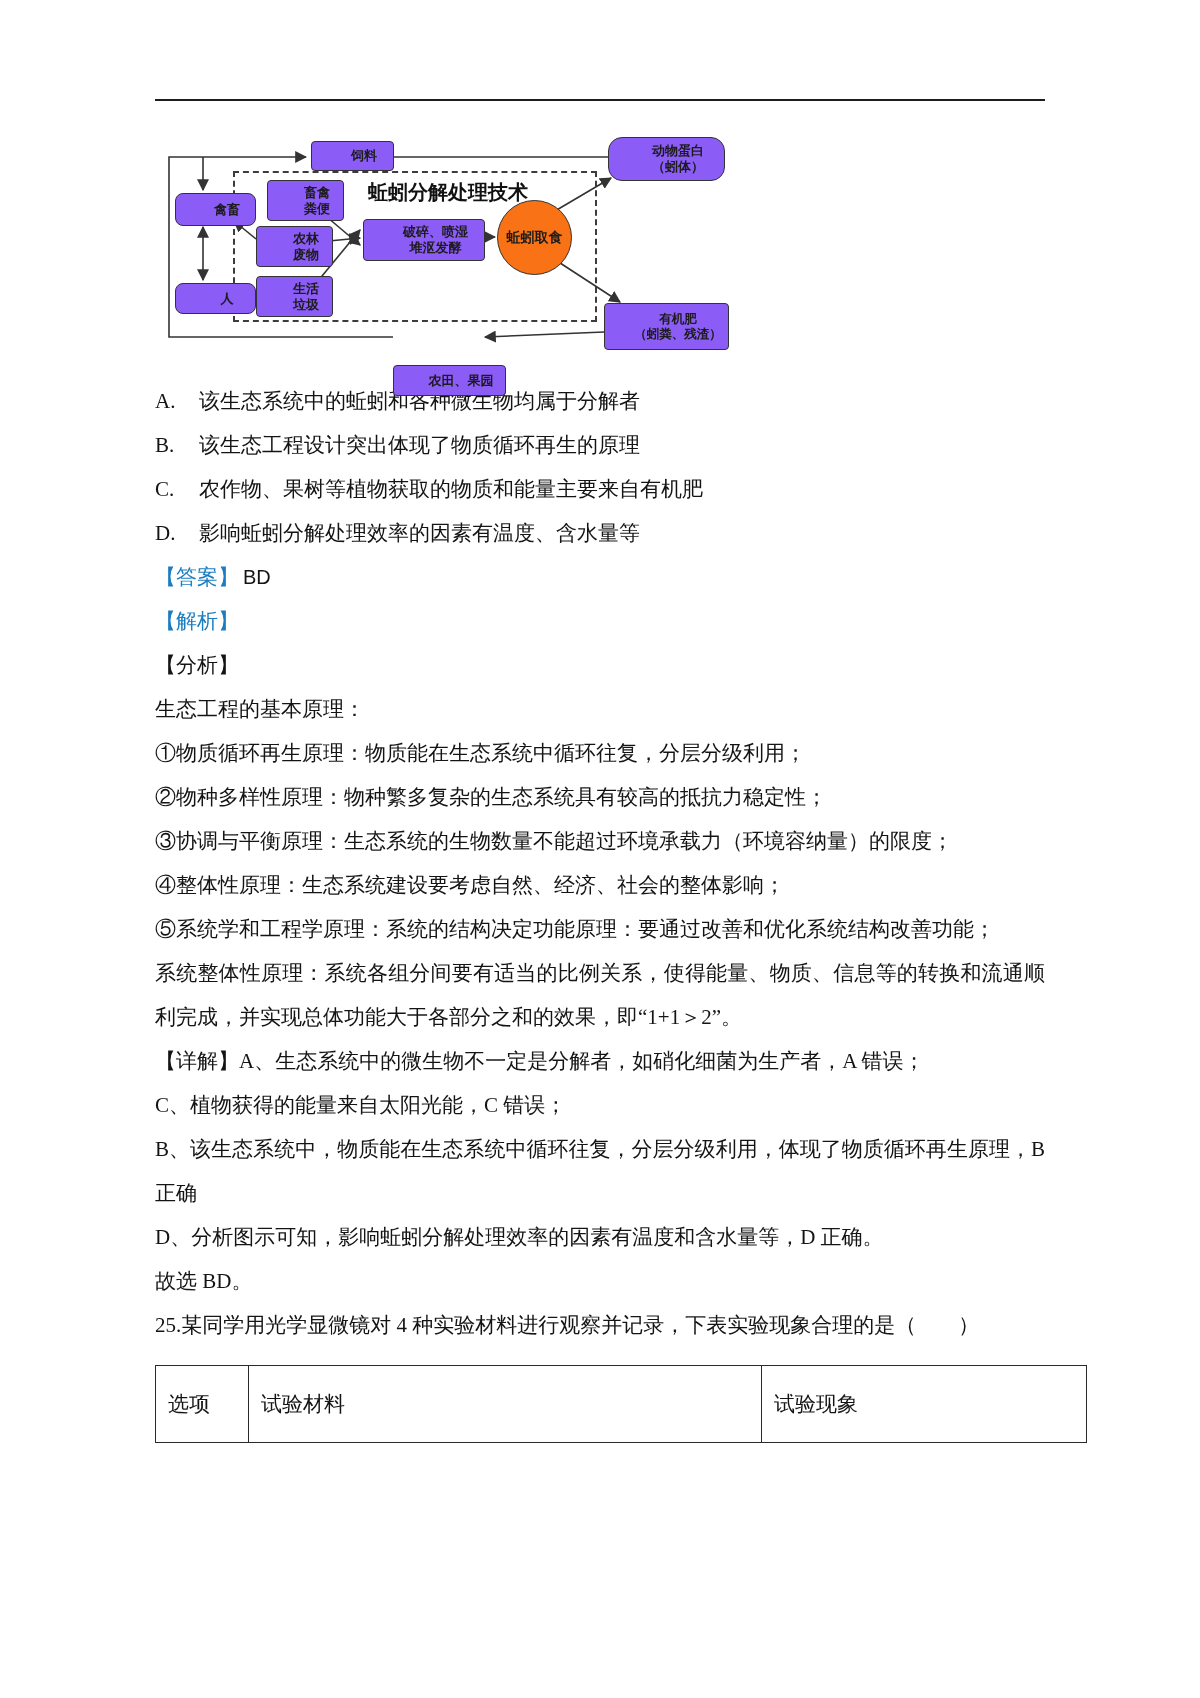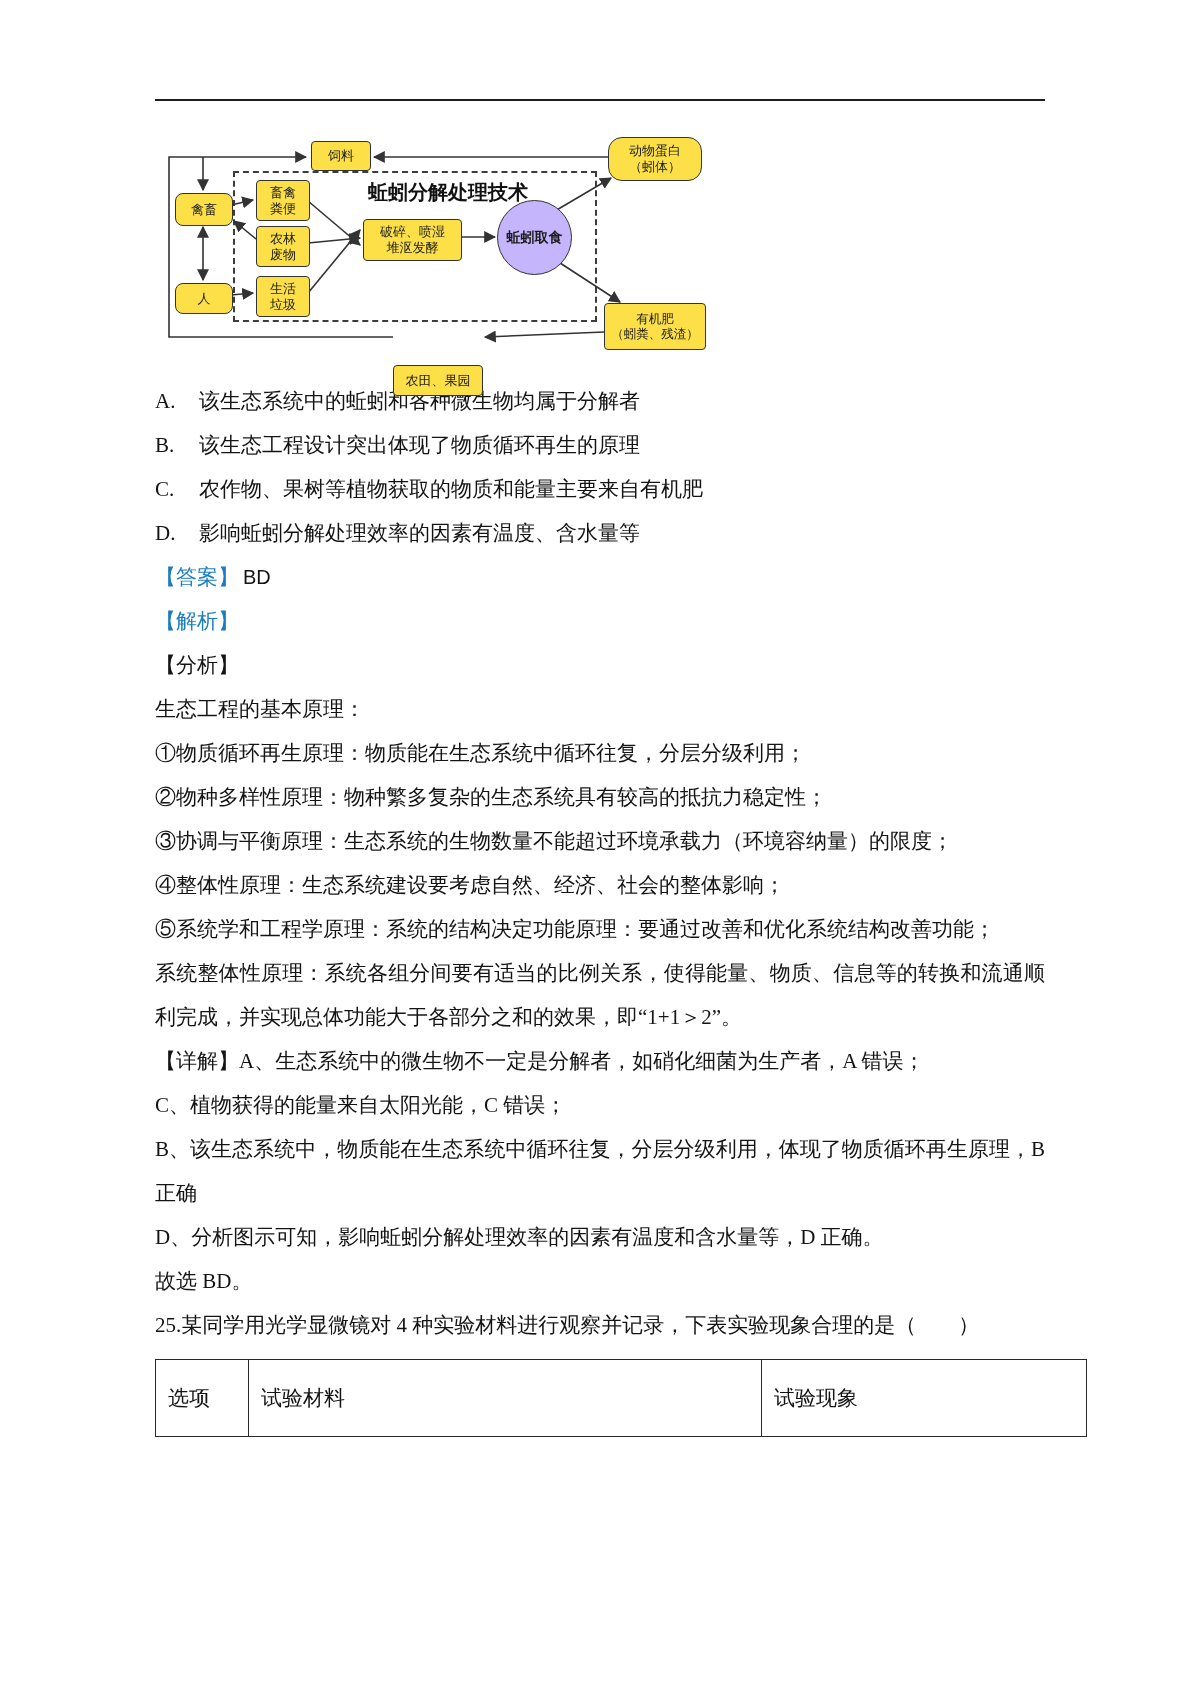--- a/index.html
+++ b/index.html
@@ -12,39 +12,39 @@
   .content { position:absolute; left:155px; top:0; width:890px; }
   .rule { border:none; border-top:2px solid #1d1d1d; margin:0; }
   .top-rule { margin-top:99px; }
 
   
   .diagram { position:relative; width:742px; height:238px; margin:30px 0 10px 6px;
              font-family:"Liberation Sans","DejaVu Sans",sans-serif; }
   .diagram svg { position:absolute; left:0; top:0; z-index:1; }
   .dashed-box { position:absolute; left:72px; top:40px; width:360px; height:147px;
                 border:2px dashed #3c3c3c; z-index:0; background:transparent; }
-  .dnode { position:absolute; z-index:2; background:#fde047; border:1.6px solid #333;
+  .dnode { position:absolute; z-index:2; background:#8b5cf6; border:1.6px solid #333;
            border-radius:4px; display:flex; align-items:center; justify-content:center;
-           text-align:center; font-weight:normal; font-size:13px; line-height:1.2;
-           white-space:pre-line; color:#1c1c1c; }
+           text-align:center; font-weight:bold; font-size:13px; line-height:1.2;
+           white-space:pre-line; color:#1c1c1c;padding-left:23px; }
   .dnode.round { border-radius:8px; }
-  .dcircle { position:absolute; z-index:2; background:#c4b5fd; border:1.6px solid #333;
+  .dcircle { position:absolute; z-index:2; background:#f97316; border:1.6px solid #333;
              border-radius:50%; display:flex; align-items:center; justify-content:center;
              font-weight:bold; font-size:14px; color:#1c1c1c; }
   .dtitle { position:absolute; z-index:2; font-weight:bold; font-size:20px; color:#111; }
 
   
   p.line { font-size:21px; line-height:44px; margin:0; }
   .just { text-align:justify; }
   .opt-label { display:inline-block; min-width:30px; margin-right:14px; }
   .tag-blue { color:#1a7dc0; }
   .ans-val { margin-left:4px; font-family:"Liberation Sans","DejaVu Sans",sans-serif; font-size:20px; }
 
   
-  table.exp { border-collapse:collapse; width:890px; margin-top:12px;
+  table.exp { border-collapse:collapse; width:890px; margin-top:18px;
               font-size:21px; table-layout:fixed; }
   table.exp td { border:1.8px solid #2a2a2a; height:68px; padding:4px 12px;
                  vertical-align:middle; text-align:left; }
   td.c1 { width:68px; }
   td.c2 { width:488px; }
   td.c3 { width:300px; }
 
   
   .footer { position:absolute; left:155px; top:1473px; width:890px; }
   .pagenum { text-align:center; font-size:18px; margin-top:10px; color:#222; }
@@ -96,21 +96,21 @@
           <path d="M443,201 L324,206" marker-end="url(#arr)"></path>
         </g>
       </svg>
 
       <div class="dtitle" style="left:207px; top:48px;">蚯蚓分解处理技术</div>
 
       <div class="dnode" style="left:150px; top:10px;  width:58px;  height:28px;">饲料</div>
       <div class="dnode" style="left:447px; top:6px;   width:92px;  height:42px;border-radius:14px;">动物蛋白
 （蚓体）</div>
       <div class="dnode round" style="left:14px;  top:62px;  width:56px;  height:31px;">禽畜</div>
-      <div class="dnode" style="left:95px;  top:49px;  width:52px;  height:39px;">畜禽
+      <div class="dnode" style="left:106px;  top:49px;  width:52px;  height:39px;">畜禽
 粪便</div>
       <div class="dnode" style="left:95px;  top:95px;  width:52px;  height:39px;">农林
 废物</div>
       <div class="dnode" style="left:95px;  top:145px; width:52px;  height:39px;">生活
 垃圾</div>
       <div class="dnode round" style="left:14px;  top:152px; width:56px;  height:29px;">人</div>
       <div class="dnode" style="left:202px; top:88px;  width:97px;  height:40px;">破碎、喷湿
 堆沤发酵</div>
       <div class="dcircle" style="left:336px; top:69px; width:73px; height:73px;">蚯蚓取食</div>
       <div class="dnode" style="left:443px; top:172px; width:100px; height:45px; font-size:12.5px;">有机肥

